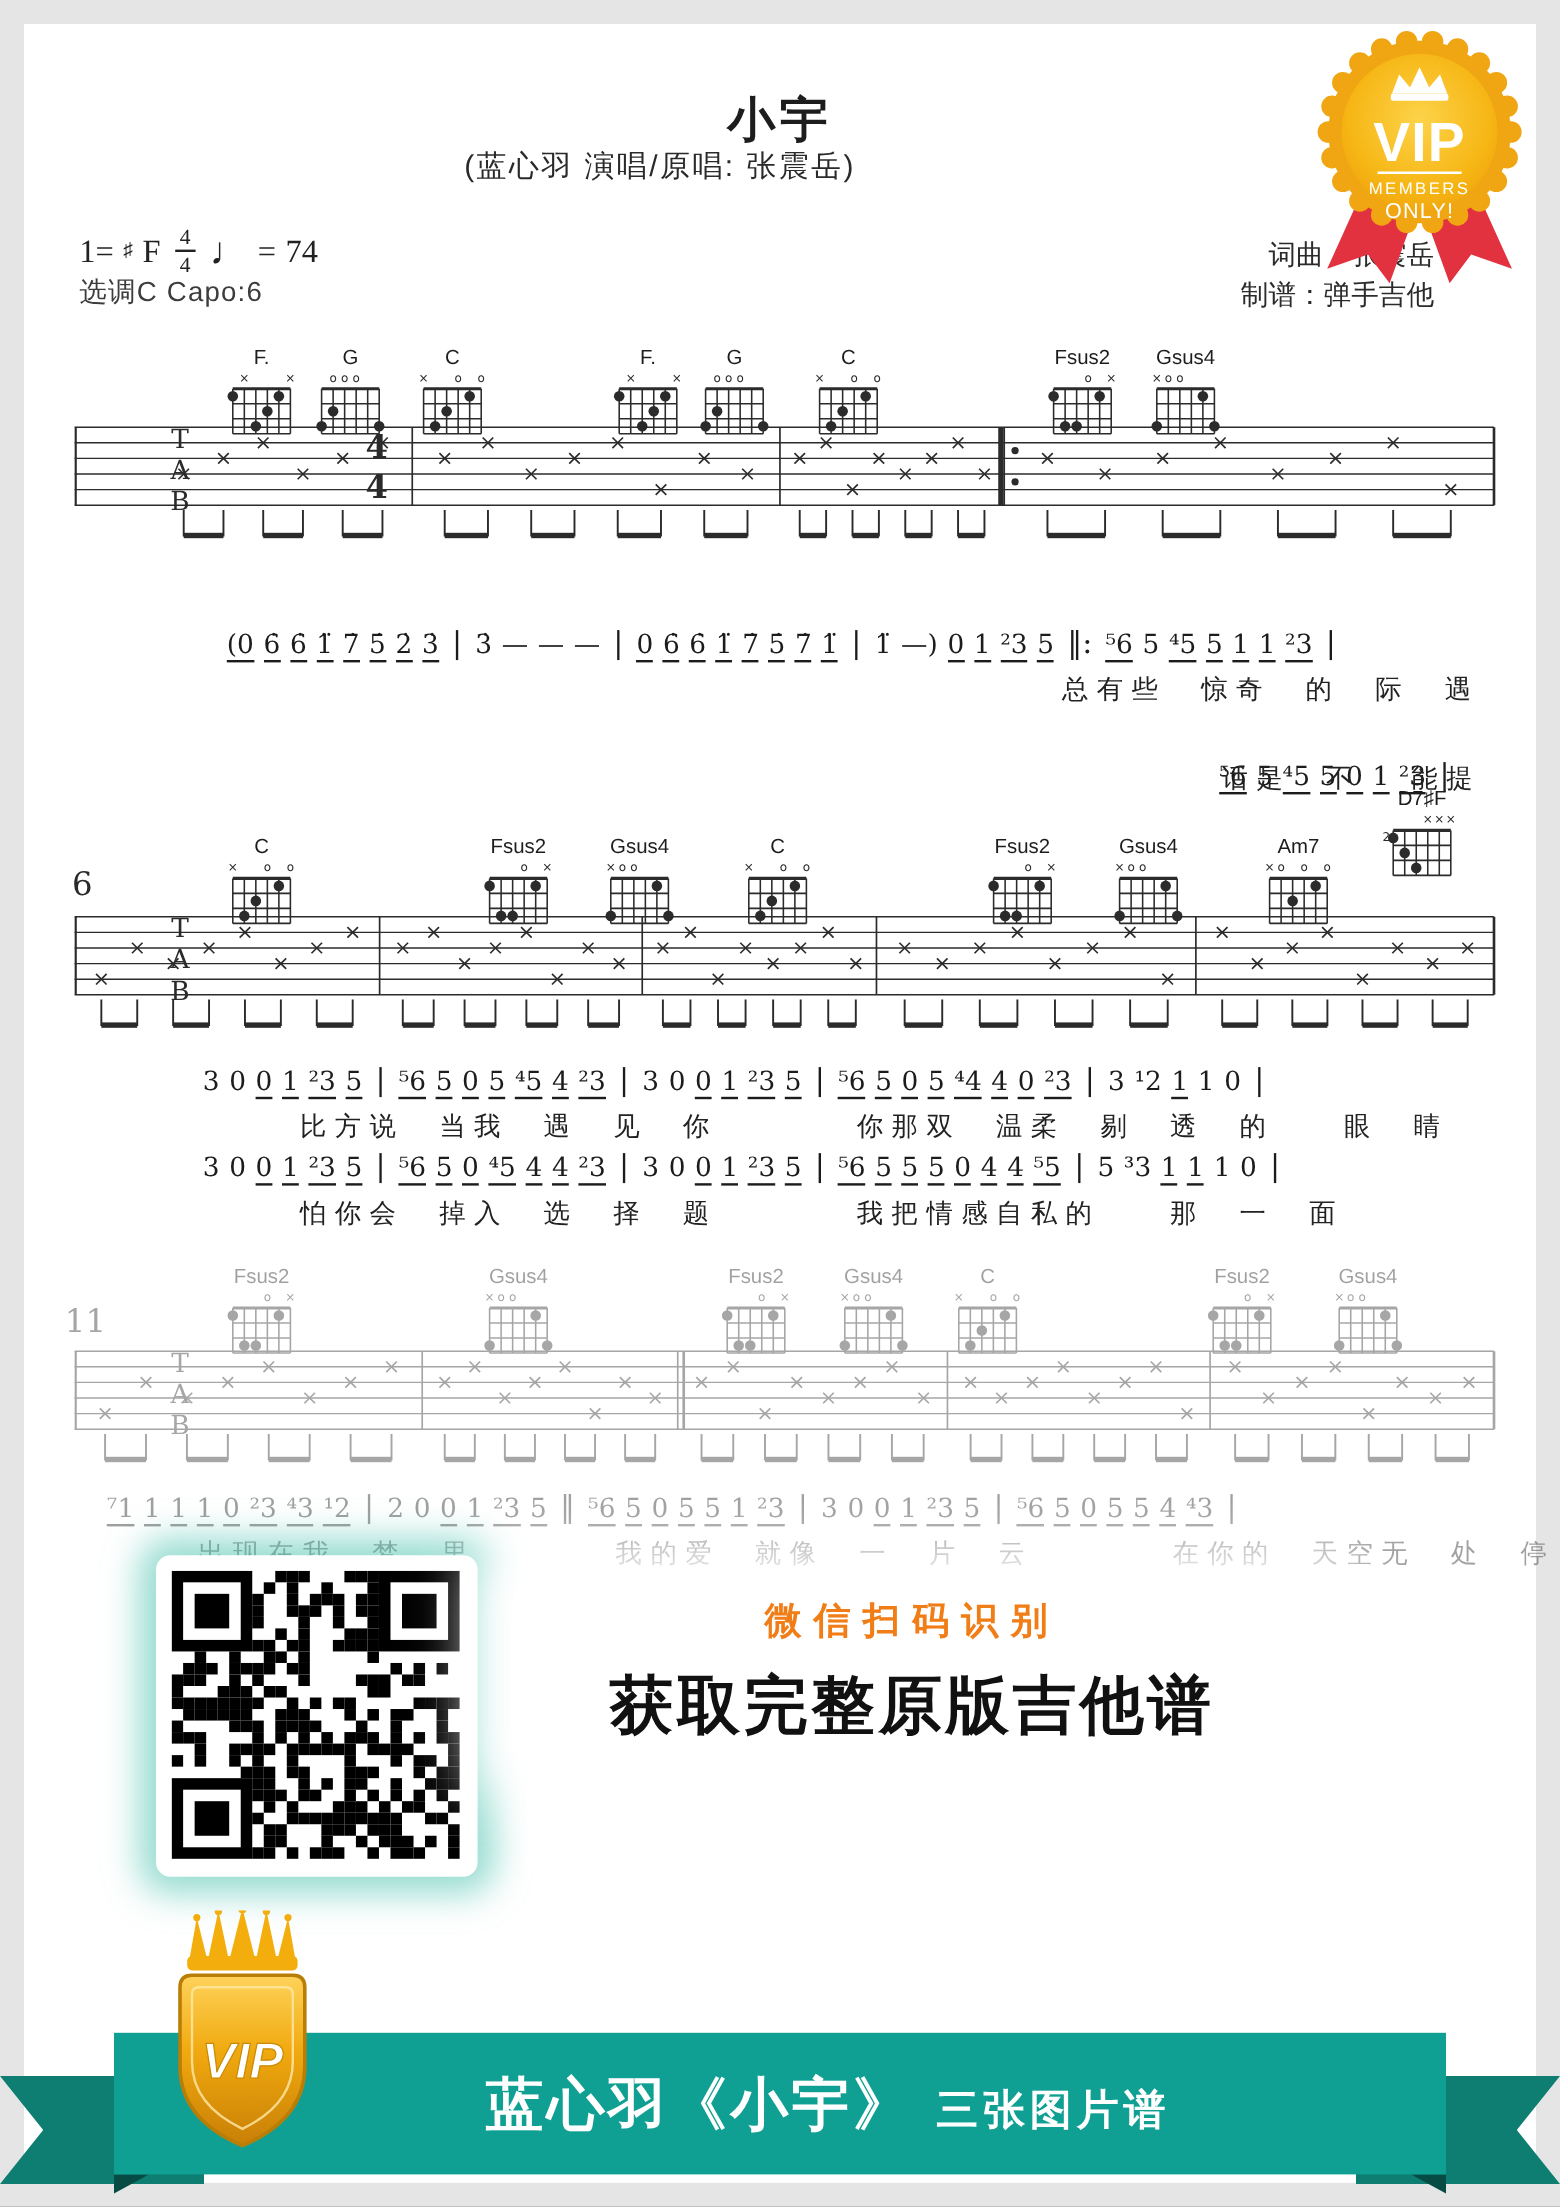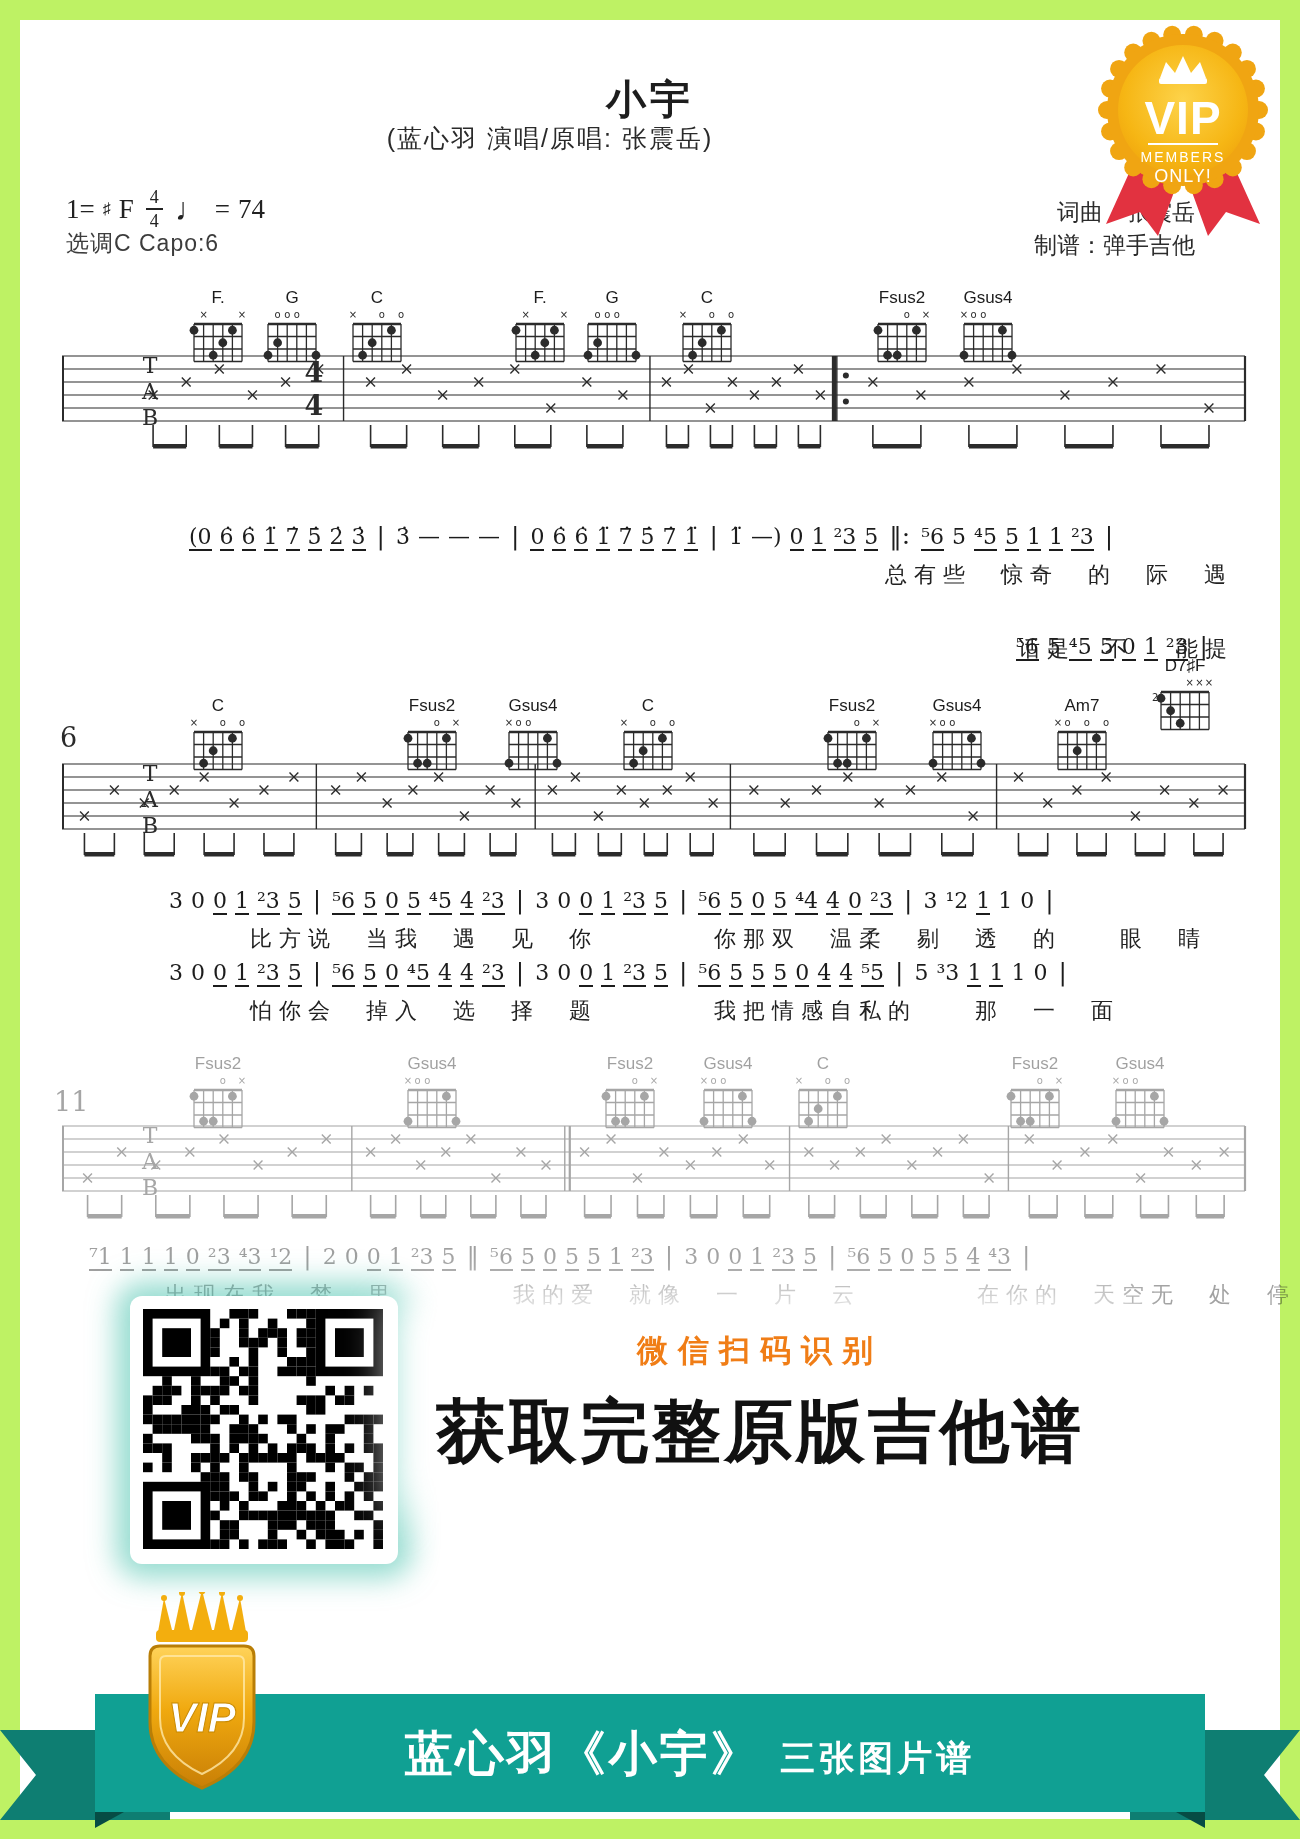--- a/index.html
+++ b/index.html
@@ -1,16 +1,16 @@
 <!DOCTYPE html>
 <html><head>
 <meta charset="utf-8">
 <style>
   html,body{margin:0;padding:0;background:#888;}
-  #canvas{position:relative;width:1300px;height:1839px;background:#bef264;overflow:hidden;
+  #canvas{position:relative;width:1300px;height:1839px;background:#e5e5e5;overflow:hidden;
           font-family:"Liberation Sans",sans-serif;}
   #paper{position:absolute;left:20px;top:20px;width:1260px;height:1799px;background:#ffffff;}
   .abs{position:absolute;}
   
   #title{left:0;top:72px;width:1300px;text-align:center;font-size:40px;font-weight:bold;color:#1d1d1d;letter-spacing:4px;}
   #subtitle{left:0;top:122px;width:1100px;text-align:center;font-size:25px;color:#2a2a2a;letter-spacing:2px;}
   #keyline{left:66px;top:188px;font-family:"Liberation Serif",serif;font-size:27px;color:#222;display:flex;align-items:center;gap:8px;}
   #keyline sup{font-size:16px;}
   .frac{display:inline-flex;flex-direction:column;align-items:center;font-size:18px;line-height:1;margin:0 4px;}
   .frac .ft{border-bottom:2px solid #222;padding:0 4px 2px;}
@@ -27,21 +27,21 @@
   .tk.bar{font-size:25px;margin:0 7px;}
   .lyrics{position:absolute;white-space:pre;font-size:22px;letter-spacing:7px;color:#222;}
   .system.faded{opacity:.42;}
   
   #qr-panel{left:130px;top:1296px;width:268px;height:268px;background:#fff;border-radius:12px;
             box-shadow:0 0 28px 14px rgba(64,191,170,.55);}
   #qr-panel svg{position:absolute;left:13px;top:13px;}
   #scan-texts{left:430px;top:1330px;width:660px;text-align:center;background:#fff;
               box-shadow:0 0 45px 35px #ffffff;}
   #scan-orange{font-family:"DejaVu Serif",serif;font-weight:bold;font-size:31px;color:#F07D16;letter-spacing:10px;}
-  #scan-black{font-family:"DejaVu Serif",serif;font-weight:bold;font-size:69px;color:#111;letter-spacing:3px;margin-top:14px;}
+  #scan-black{font-family:"DejaVu Serif",serif;font-weight:bold;font-size:53px;color:#111;letter-spacing:3px;margin-top:14px;}
   
   #footer-svg{left:0;top:1592px;}
 </style>
 </head>
 <body>
 
 <div id="canvas">
   <div id="paper"></div>
 
   <div class="abs" id="title">小宇</div>

